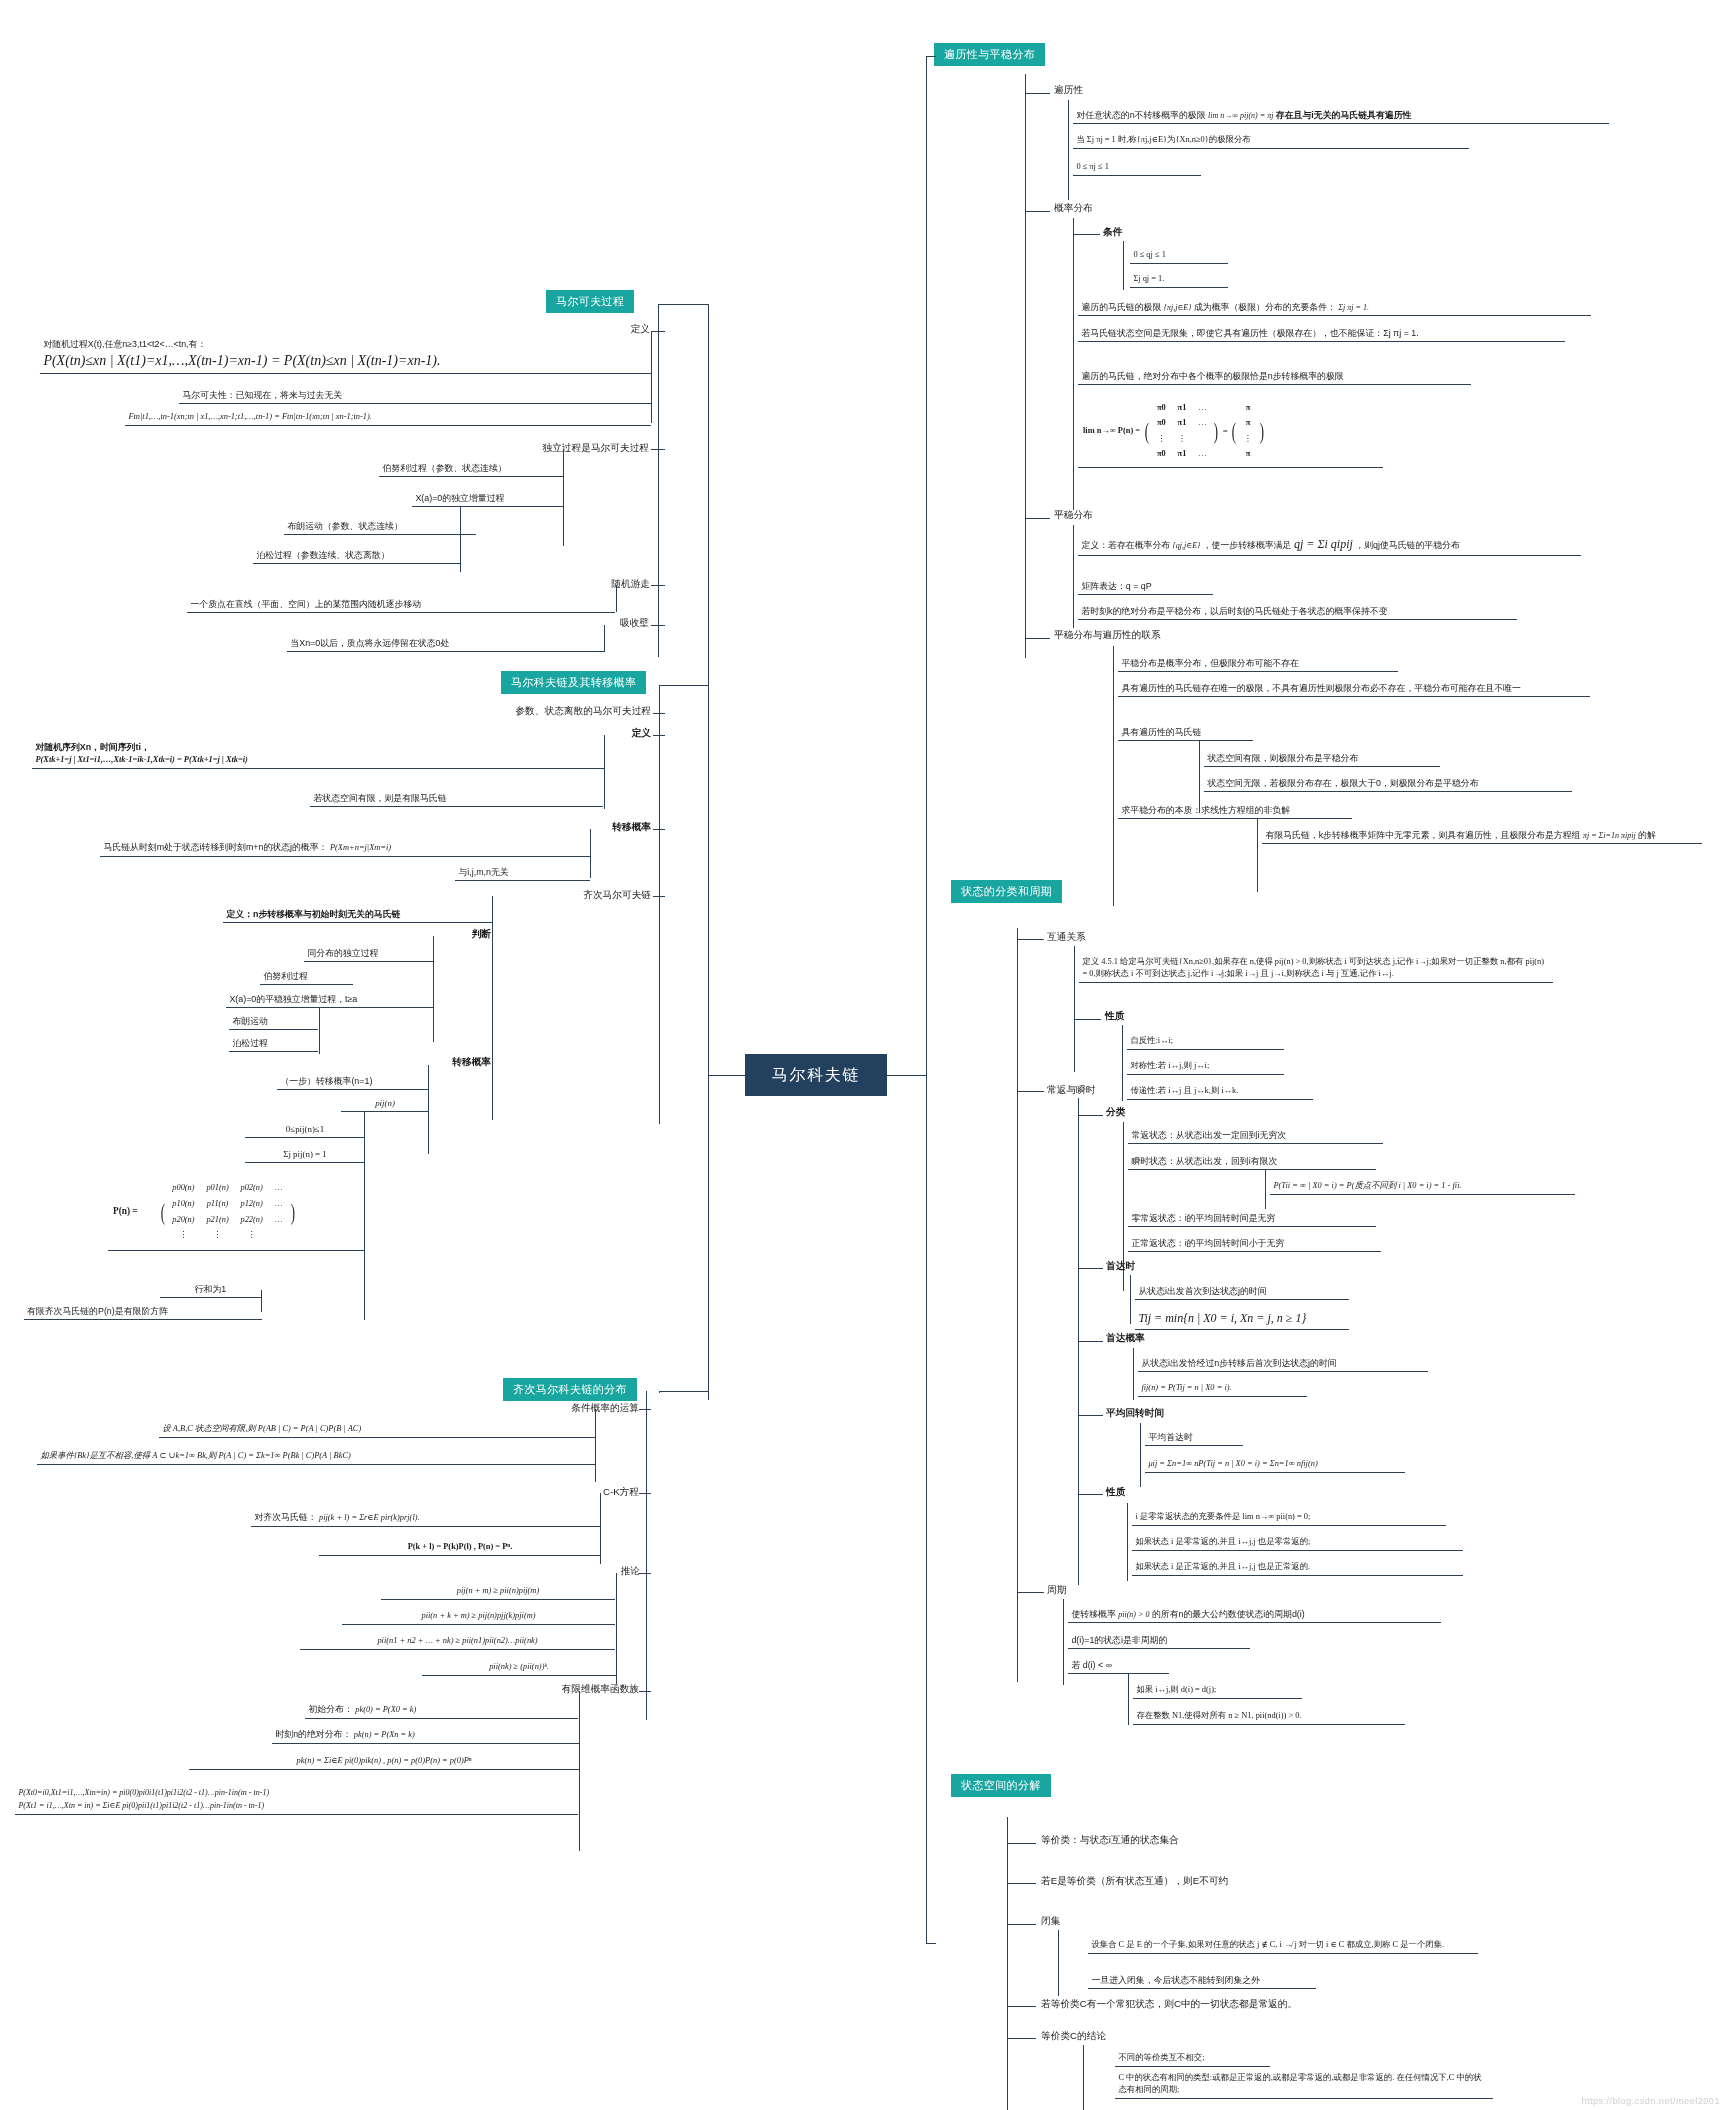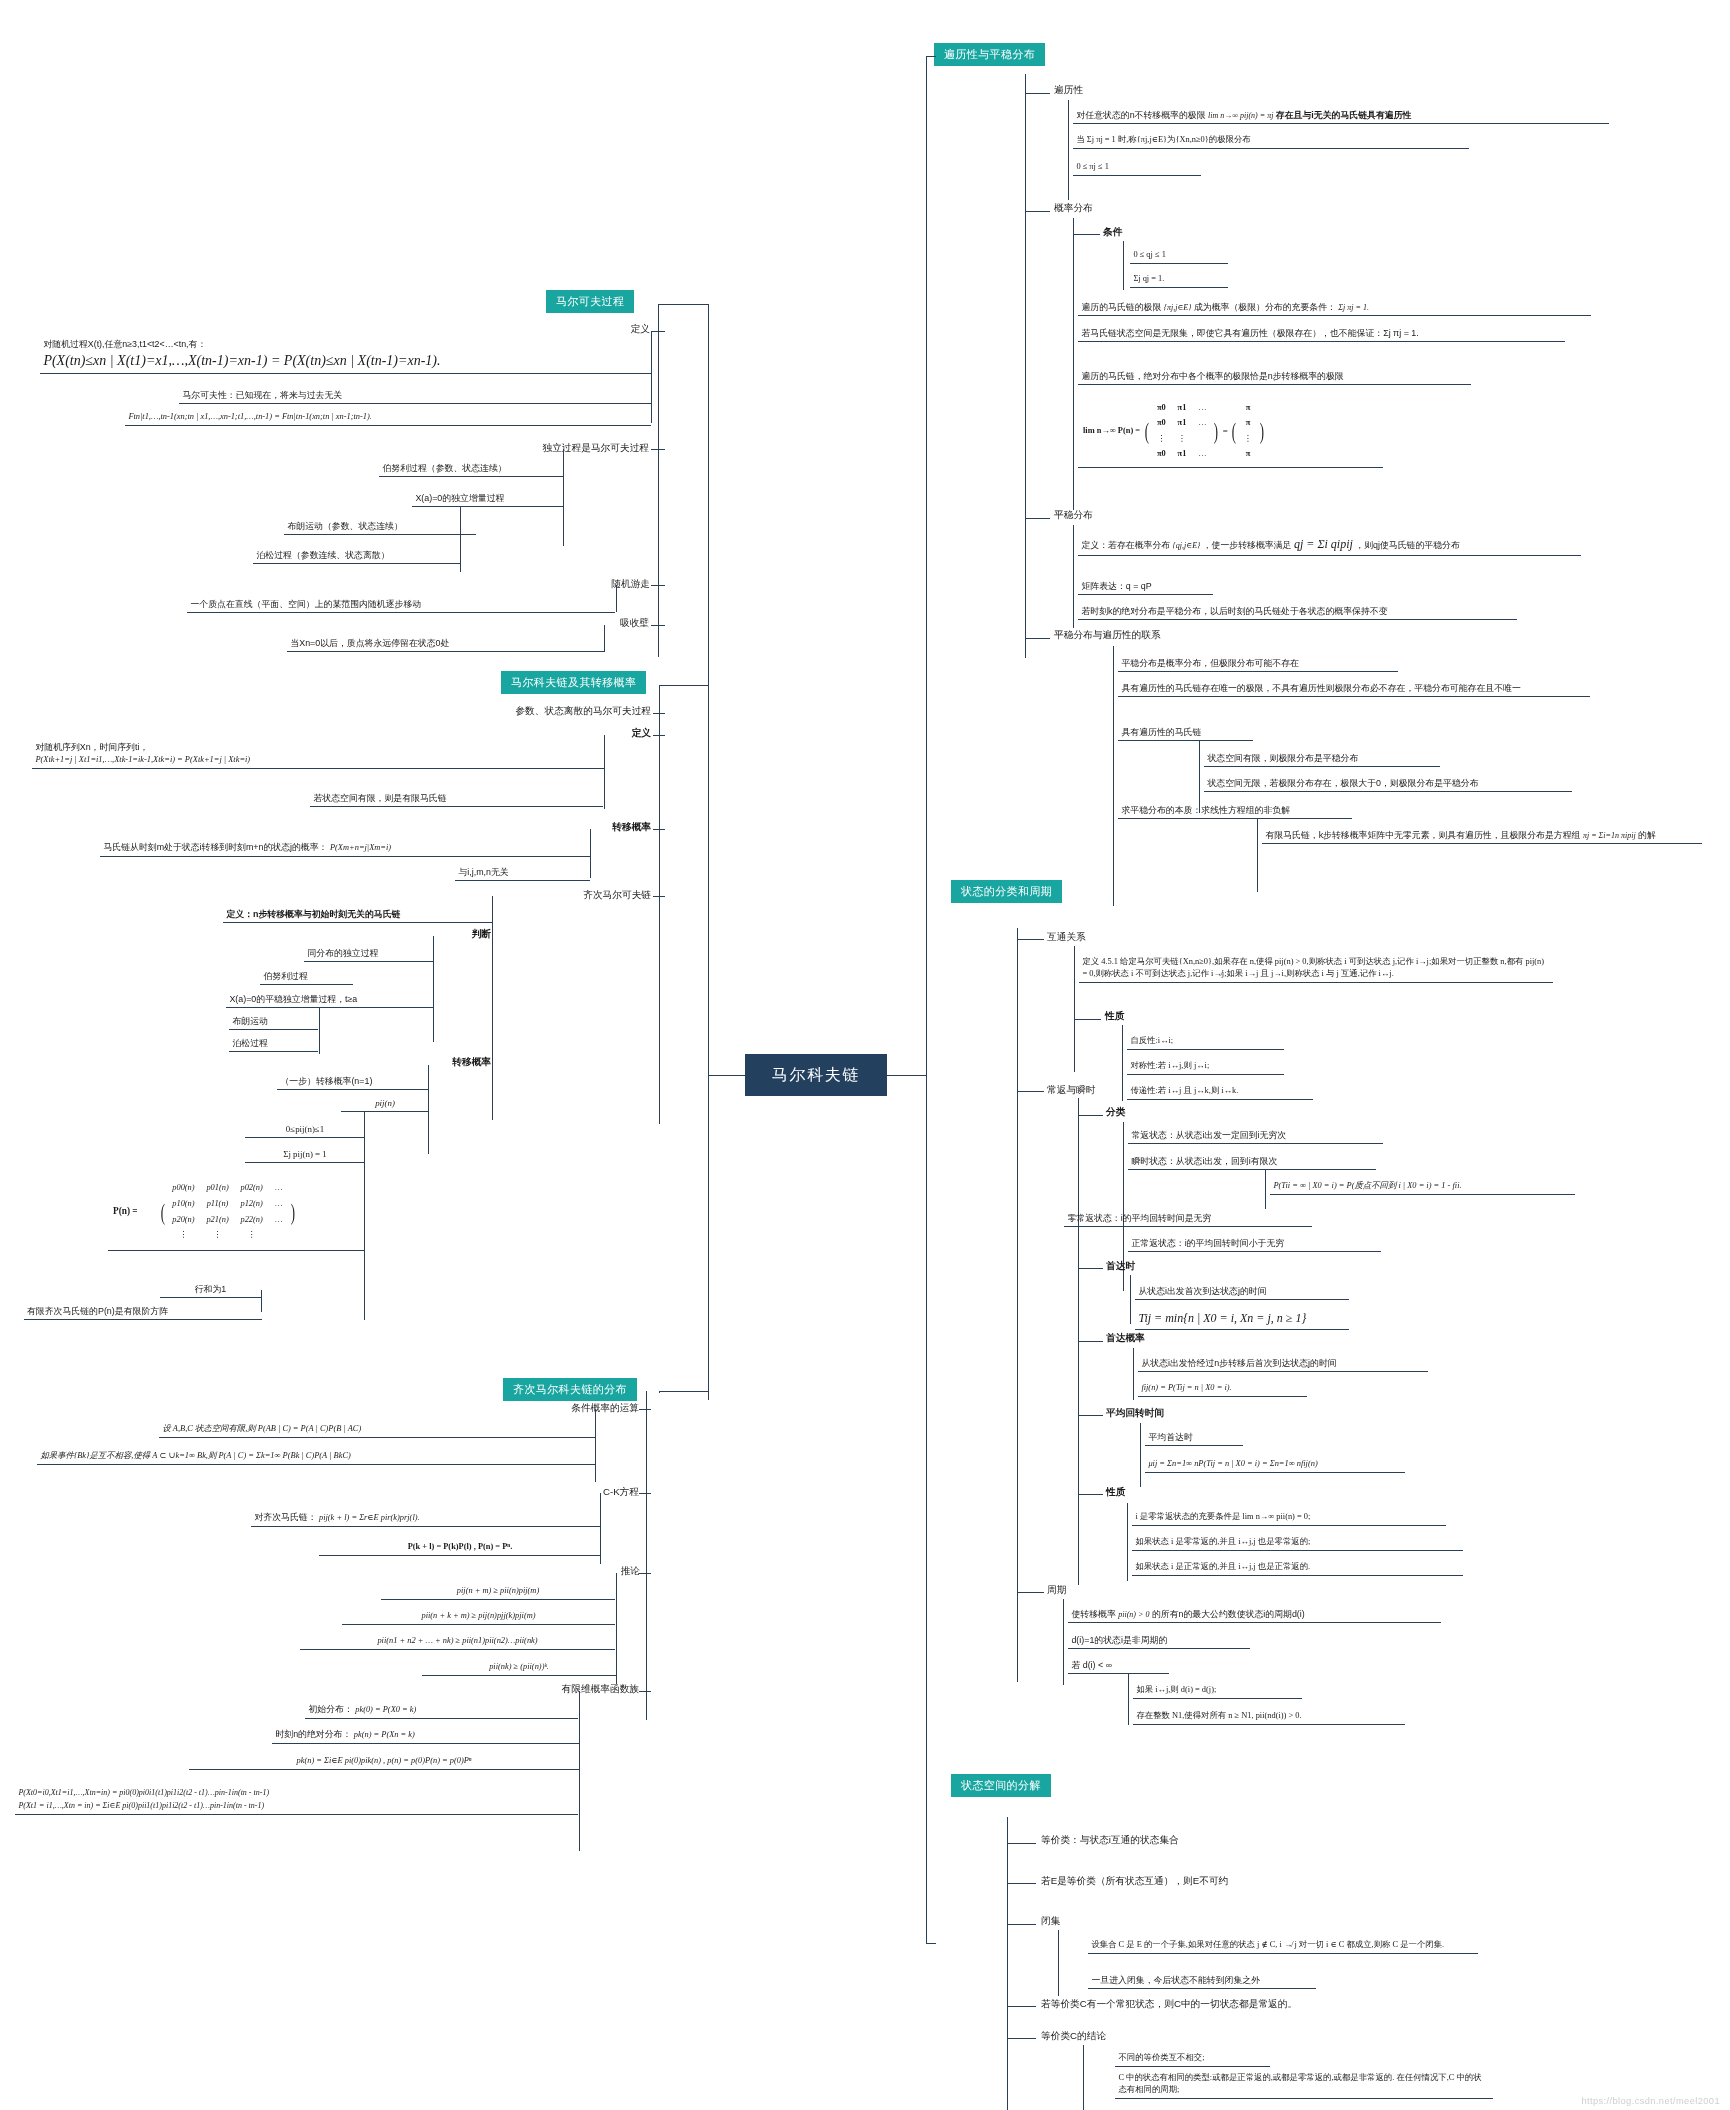--- a/index.html
+++ b/index.html
@@ -169,21 +169,21 @@
     <span>参数、状态离散的马尔可夫过程</span>
   </div>
   <div class="hline" style="left:653px; top:713px; width:11.8px;"></div>
 
   <div class="topic r bold" style="left:548px; top:727px; width:103px;">
     <span>定义</span>
   </div>
   <div class="hline" style="left:653px; top:735px; width:11.8px;"></div>
   <div class="vline" style="left:604px; top:735px; height:74px;"></div>
 
-  <div class="leaf" style="left:32px; top:740px; width:572px; white-space:normal;">
+  <div class="leaf" style="left:32px; top:740px; width:572px; white-space:normal;font-weight:bold;">
     <div>对随机序列Xn，时间序列ti，</div>
     <div class="mi" style="font-size:8.4px;">P(Xtk+1=j | Xt1=i1,…,Xtk-1=ik-1,Xtk=i) = P(Xtk+1=j | Xtk=i)</div>
   </div>
   <div class="leaf" style="left:310px; top:791px; width:293px;">
     <span>若状态空间有限，则是有限马氏链</span>
   </div>
 
   <div class="topic r bold" style="left:540px; top:821px; width:111px;">
     <span>转移概率</span>
   </div>
@@ -573,21 +573,21 @@
   <div class="leaf" style="left:1128px; top:1128px; width:255px;">
     <span>常返状态：从状态i出发一定回到i无穷次</span>
   </div>
   <div class="leaf" style="left:1128px; top:1154px; width:248px;">
     <span>瞬时状态：从状态i出发，回到i有限次</span>
   </div>
   <div class="vline" style="left:1265px; top:1169px; height:40px;"></div>
   <div class="leaf serif mi" style="left:1270px; top:1179px; width:305px; font-size:8.4px;">
     <span>P(Tii = ∞ | X0 = i) = P(质点不回到 i | X0 = i) = 1 - fii.</span>
   </div>
-  <div class="leaf" style="left:1064px; top:1211px; width:248px;">
+  <div class="leaf" style="left:1128px; top:1211px; width:248px;">
     <span>零常返状态：i的平均回转时间是无穷</span>
   </div>
   <div class="leaf" style="left:1128px; top:1236px; width:253px;">
     <span>正常返状态：i的平均回转时间小于无穷</span>
   </div>
 
   <div class="topic bold" style="left:1106px; top:1260px;">
     <span>首达时</span>
   </div>
   <div class="hline" style="left:1078px; top:1268px; width:25px;"></div>

